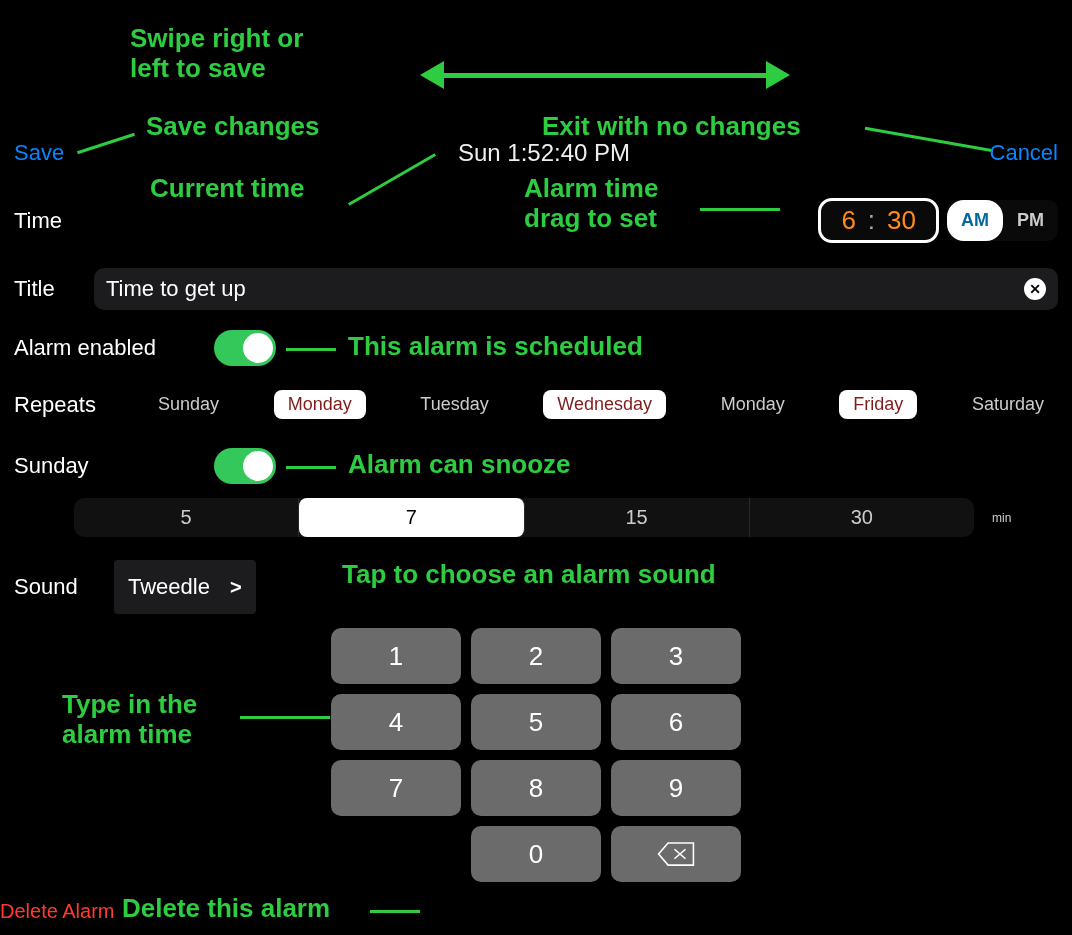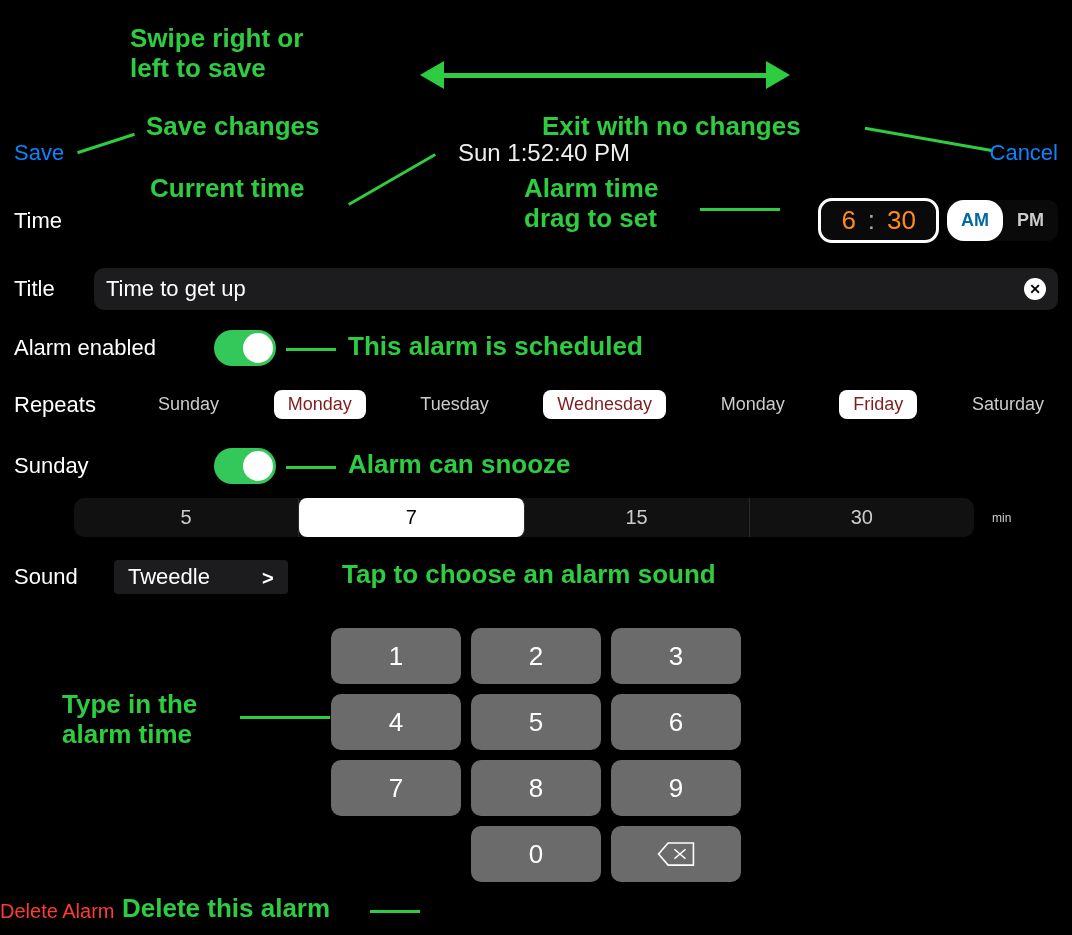--- a/index.html
+++ b/index.html
@@ -220,25 +220,25 @@
   }
   .seg .opt:last-child { border-right: none; }
   .seg .opt.sel { background: #fff; color: #000; border-radius: 8px; }
   .min-label { margin-left: 18px; font-size: 12px; color: #ccc; }
 
   
   .sound-row { top: 560px; }
   .sound-row .row-label { width: 100px; }
   .sound-select {
     background: #1c1c1e;
-    padding: 4px 14px;
+    padding: 14px 14px;
     border-radius: 4px;
     display: flex;
-    align-items: flex-end;
-    gap: 52px;
+    align-items: center;
+    gap: 20px;
     cursor: pointer;
   }
   .sound-select .name { font-size: 22px; color: #fff; }
   .sound-select .chev { color: #fff; font-size: 20px; font-weight: 700; }
 
   
   .keypad {
     position: absolute;
     top: 628px;
     left: 50%;

